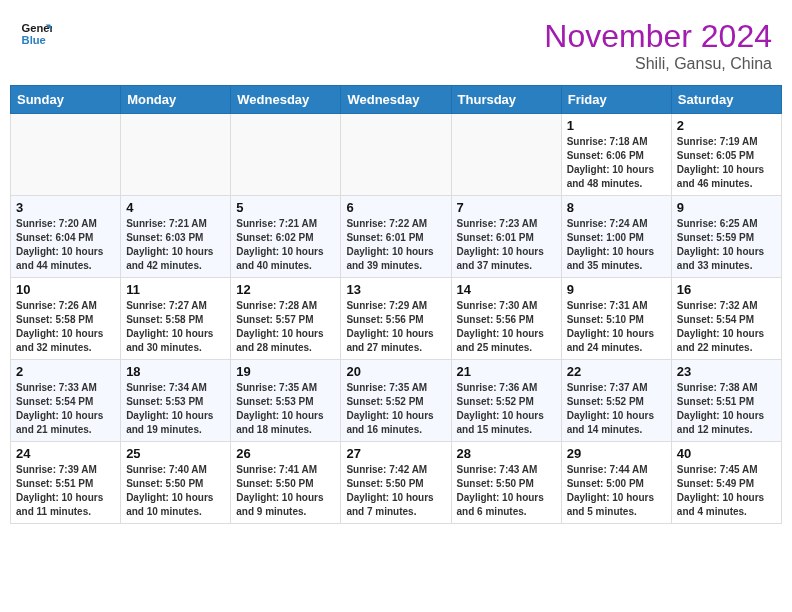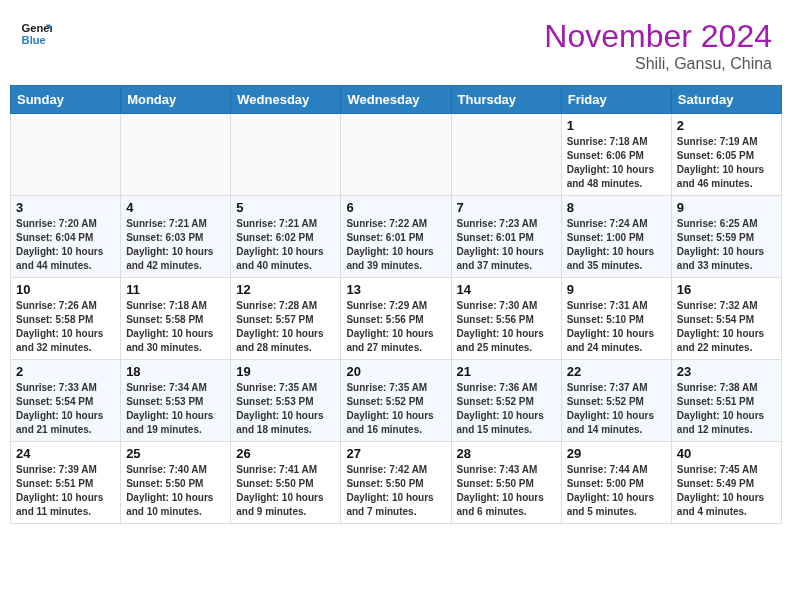--- a/index.html
+++ b/index.html
@@ -186,21 +186,21 @@
       <tr>
         <td>
           <span class="day-num">10</span>
           <div class="day-info">Sunrise: 7:26 AM
 Sunset: 5:58 PM
 Daylight: 10 hours
 and 32 minutes.</div>
         </td>
         <td>
           <span class="day-num">11</span>
-          <div class="day-info">Sunrise: 7:18 AM
+          <div class="day-info">Sunrise: 7:27 AM
 Sunset: 5:58 PM
 Daylight: 10 hours
 and 30 minutes.</div>
         </td>
         <td>
           <span class="day-num">12</span>
           <div class="day-info">Sunrise: 7:28 AM
 Sunset: 5:57 PM
 Daylight: 10 hours
 and 28 minutes.</div>

